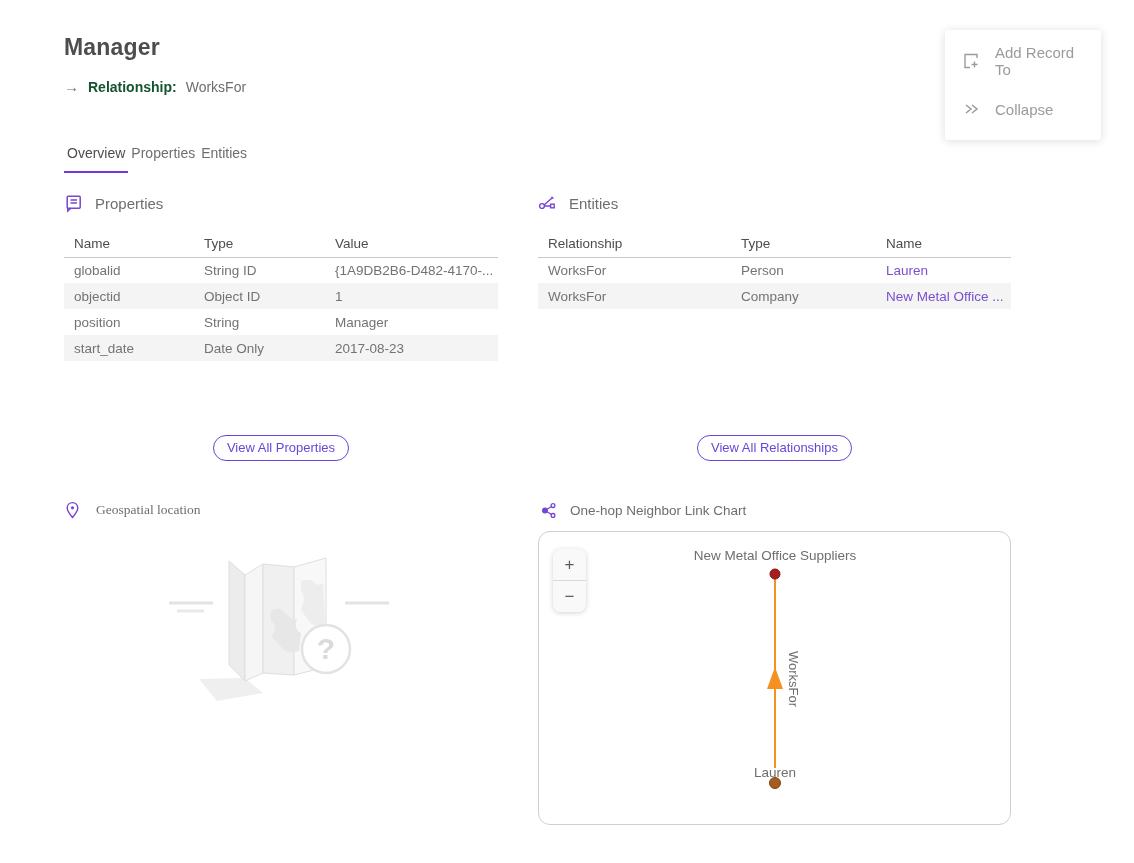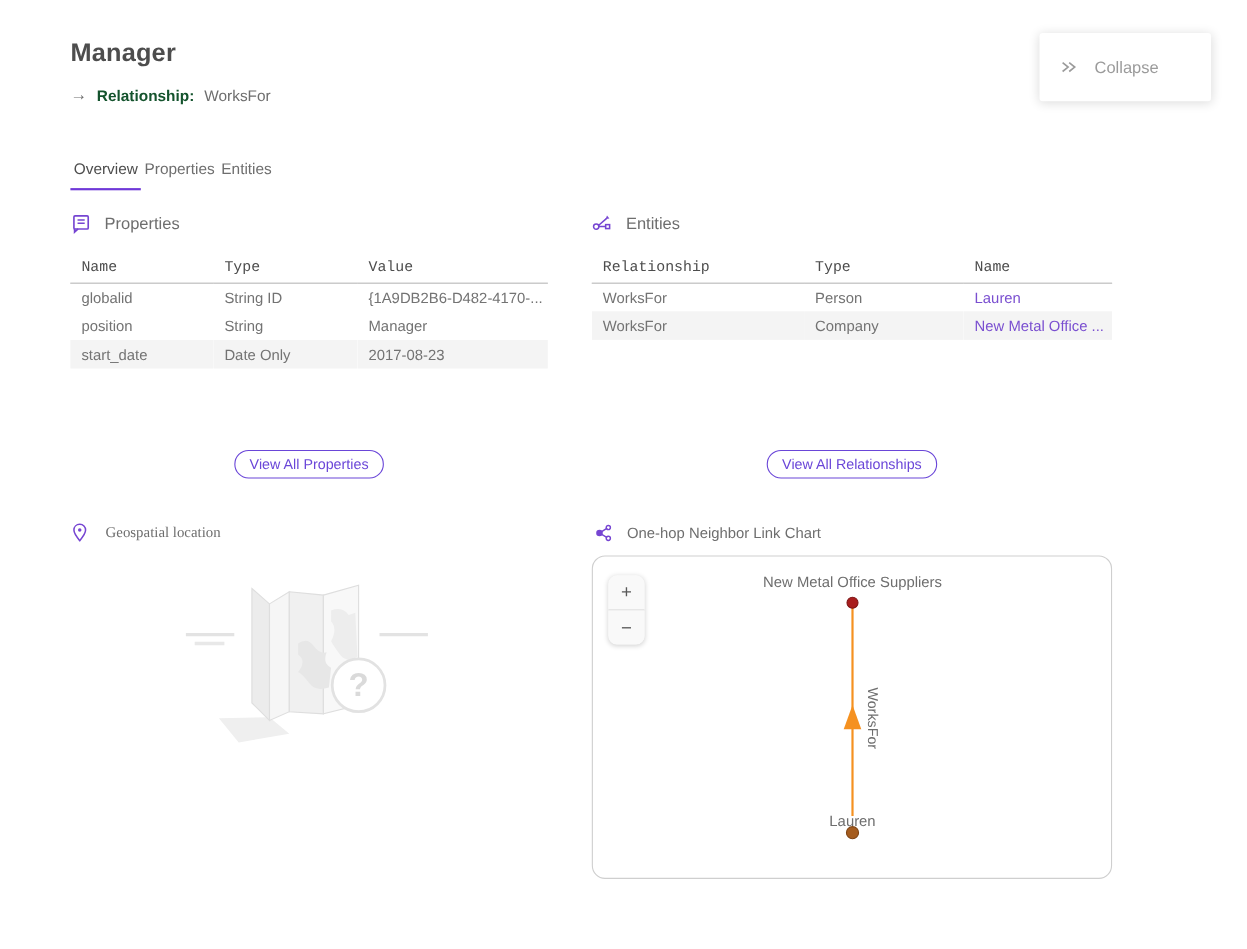--- a/index.html
+++ b/index.html
@@ -31,21 +31,21 @@
     grid-template-areas: "props ents" "btn1 btn2" "geo chead" "map chart"; }
 
   .sec-head { display: flex; align-items: center; gap: 12px; font-size: 15px; color: #6e6e6e; height: 22px; }
   .sec-head .sh-icon { width: 19px; height: 19px; display: inline-flex; }
   .sec-head.small { font-size: 13.5px; gap: 13px; }
 
   .sec-props { grid-area: props; }
   .sec-ents  { grid-area: ents; }
 
   table { width: 100%; border-collapse: collapse; margin-top: 16px; font-size: 13.5px; }
-  th { text-align: left; font-weight: normal; color: #4d4d4d; height: 27px; padding: 0 0 0 10px; border-bottom: 1px solid #c9c9c9; font-family: Liberation Mono, monospace; }
+  th { text-align: left; font-weight: normal; color: #4d4d4d; height: 27px; padding: 0 0 0 10px; border-bottom: 1px solid #c9c9c9; }
   td { color: #737373; height: 26px; padding: 0 0 0 10px; white-space: nowrap; overflow: hidden; }
   tr.alt td { background: #f4f4f4; }
   td.link { color: #7a4fd0; cursor: pointer; }
   .t-props col.c1 { width: 130px; } .t-props col.c2 { width: 131px; }
   .t-ents  col.c1 { width: 193px; } .t-ents  col.c2 { width: 145px; }
 
   .btn-cell { display: flex; justify-content: center; margin-top: 74px; height: 26px; }
   .btn-cell.b1 { grid-area: btn1; } .btn-cell.b2 { grid-area: btn2; }
   .pill-btn { background: #fff; border: 1.5px solid #6a46d8; color: #6a46d8; font-size: 13px;
     font-family: "Liberation Sans", sans-serif; border-radius: 13px; padding: 3px 13px 4px; cursor: pointer; }
@@ -76,20 +76,29 @@
 <div class="header">
   <div class="page-title">Manager</div>
   <div class="subtitle">
     <span class="arrow">→</span>
     <span class="lbl">Relationship:</span>
     <span>WorksFor</span>
   </div>
 </div>
 
 <div class="menu">
+  <div class="menu-item">
+    <span class="mi-icon">
+      <svg width="18" height="18" viewBox="0 0 18 18">
+        <path d="M15 6 V2.5 H3 V15.5 H8" fill="none" stroke="#9b9b9b" stroke-width="1.4"></path>
+        <path d="M12.5 9.5 V15.5 M9.5 12.5 H15.5" stroke="#9b9b9b" stroke-width="1.4"></path>
+      </svg>
+    </span>
+    <span>Add Record To</span>
+  </div>
   <div class="menu-item">
     <span class="mi-icon">
       <svg width="18" height="18" viewBox="0 0 18 18">
         <path d="M4 5 L9 9 L4 13 M10 5 L15 9 L10 13" fill="none" stroke="#9b9b9b" stroke-width="1.5"></path>
       </svg>
     </span>
     <span>Collapse</span>
   </div>
 </div>
 
@@ -123,20 +132,25 @@
           <th>Name</th>
           <th>Type</th>
           <th>Value</th>
         </tr>
       </thead>
       <tbody>
         <tr>
           <td>globalid</td>
           <td>String ID</td>
           <td>{1A9DB2B6-D482-4170-...</td>
+        </tr>
+        <tr class="alt">
+          <td>objectid</td>
+          <td>Object ID</td>
+          <td>1</td>
         </tr>
         <tr>
           <td>position</td>
           <td>String</td>
           <td>Manager</td>
         </tr>
         <tr class="alt">
           <td>start_date</td>
           <td>Date Only</td>
           <td>2017-08-23</td>

